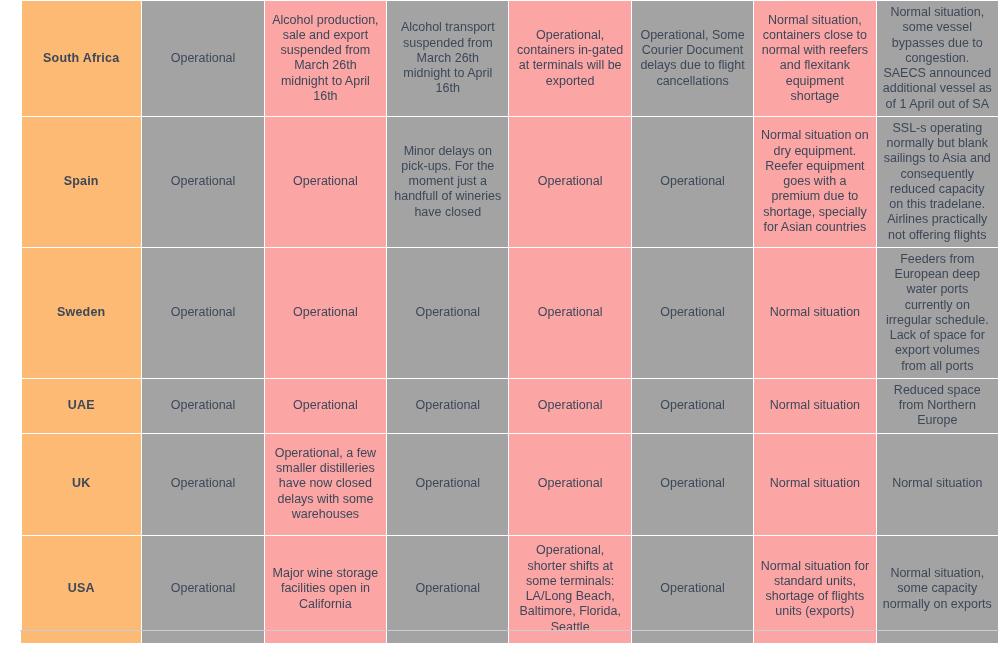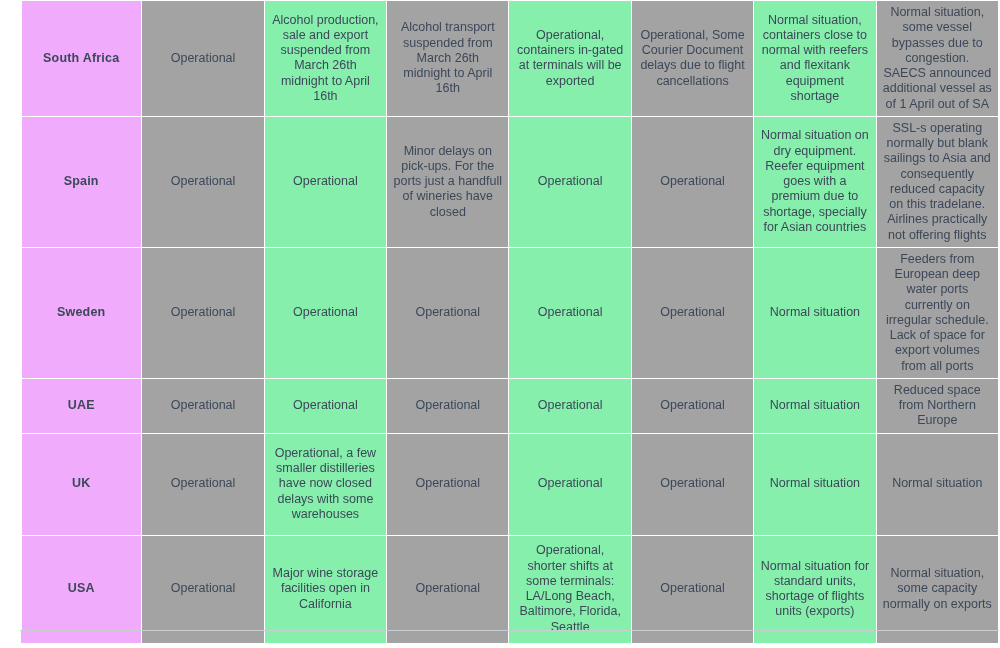--- a/index.html
+++ b/index.html
@@ -25,31 +25,31 @@
     border: 1px solid #ffffff;
     vertical-align: middle;
     text-align: center;
     padding: 4px 6px;
     font-size: 12.5px;
     line-height: 1.22;
     color: #3c4858;
     font-family: "Liberation Sans", sans-serif;
   }
   td.country-cell {
-    background: #f0abfc;
+    background: #fdba74;
     color: #2f3a4a;
     font-weight: bold;
     font-size: 13px;
     letter-spacing: 0.2px;
   }
   td.plain-cell {
     background: #a3a3a3;
   }
   td.alt-cell {
-    background: #86efac;
+    background: #fca5a5;
     margin-top: 20px;
   }
   .left-rail {
     position: absolute;
     left: 20px;
     top: 0;
     width: 2px;
     height: 631px;
     background: #ffffff;
   }
@@ -86,21 +86,21 @@
       <td class="plain-cell">Alcohol transport suspended from March 26th midnight to April 16th</td>
       <td class="alt-cell">Operational, containers in-gated at terminals will be exported</td>
       <td class="plain-cell">Operational, Some Courier Document delays due to flight cancellations</td>
       <td class="alt-cell">Normal situation, containers close to normal with reefers and flexitank equipment shortage</td>
       <td class="plain-cell">Normal situation, some vessel bypasses due to congestion. SAECS announced additional vessel as of 1 April out of SA</td>
     </tr>
     <tr style="height:117px">
       <td class="country-cell">Spain</td>
       <td class="plain-cell">Operational</td>
       <td class="alt-cell">Operational</td>
-      <td class="plain-cell">Minor delays on pick-ups. For the ports just a handfull of wineries have closed</td>
+      <td class="plain-cell">Minor delays on pick-ups. For the moment just a handfull of wineries have closed</td>
       <td class="alt-cell">Operational</td>
       <td class="plain-cell">Operational</td>
       <td class="alt-cell">Normal situation on dry equipment. Reefer equipment goes with a premium due to shortage, specially for Asian countries</td>
       <td class="plain-cell">SSL-s operating normally but blank sailings to Asia and consequently reduced capacity on this tradelane. Airlines practically not offering flights</td>
     </tr>
     <tr style="height:130px">
       <td class="country-cell">Sweden</td>
       <td class="plain-cell">Operational</td>
       <td class="alt-cell">Operational</td>
       <td class="plain-cell">Operational</td>

